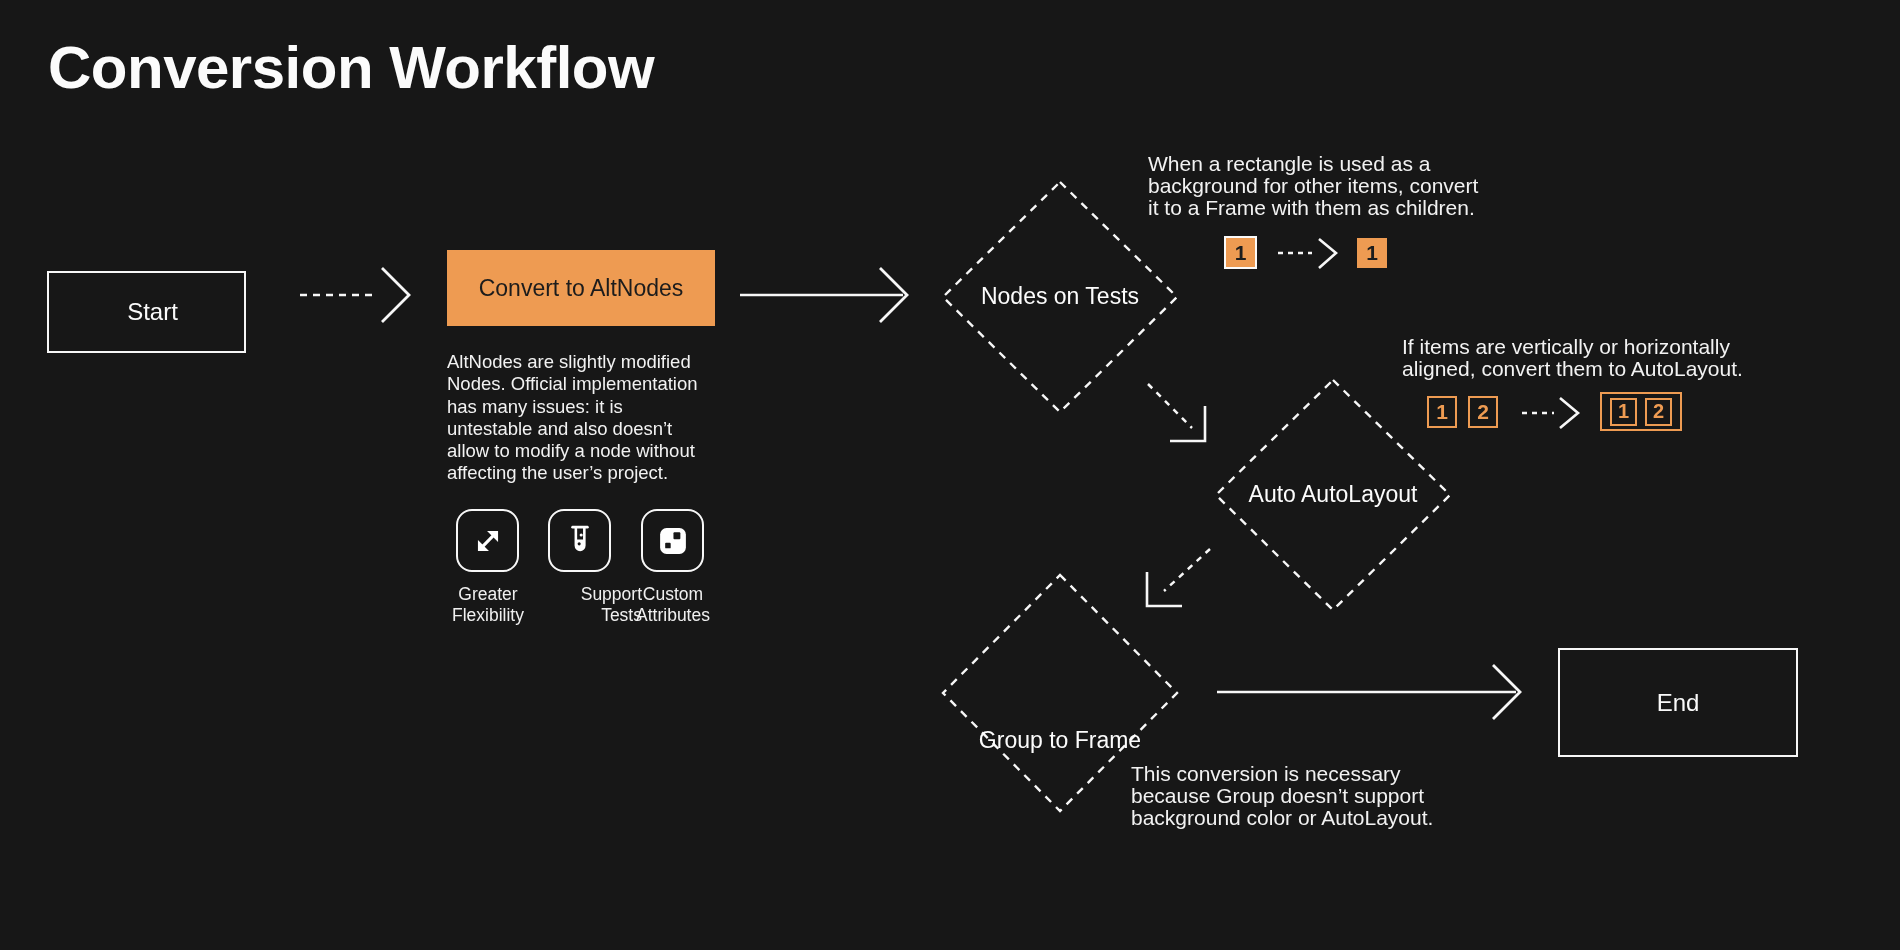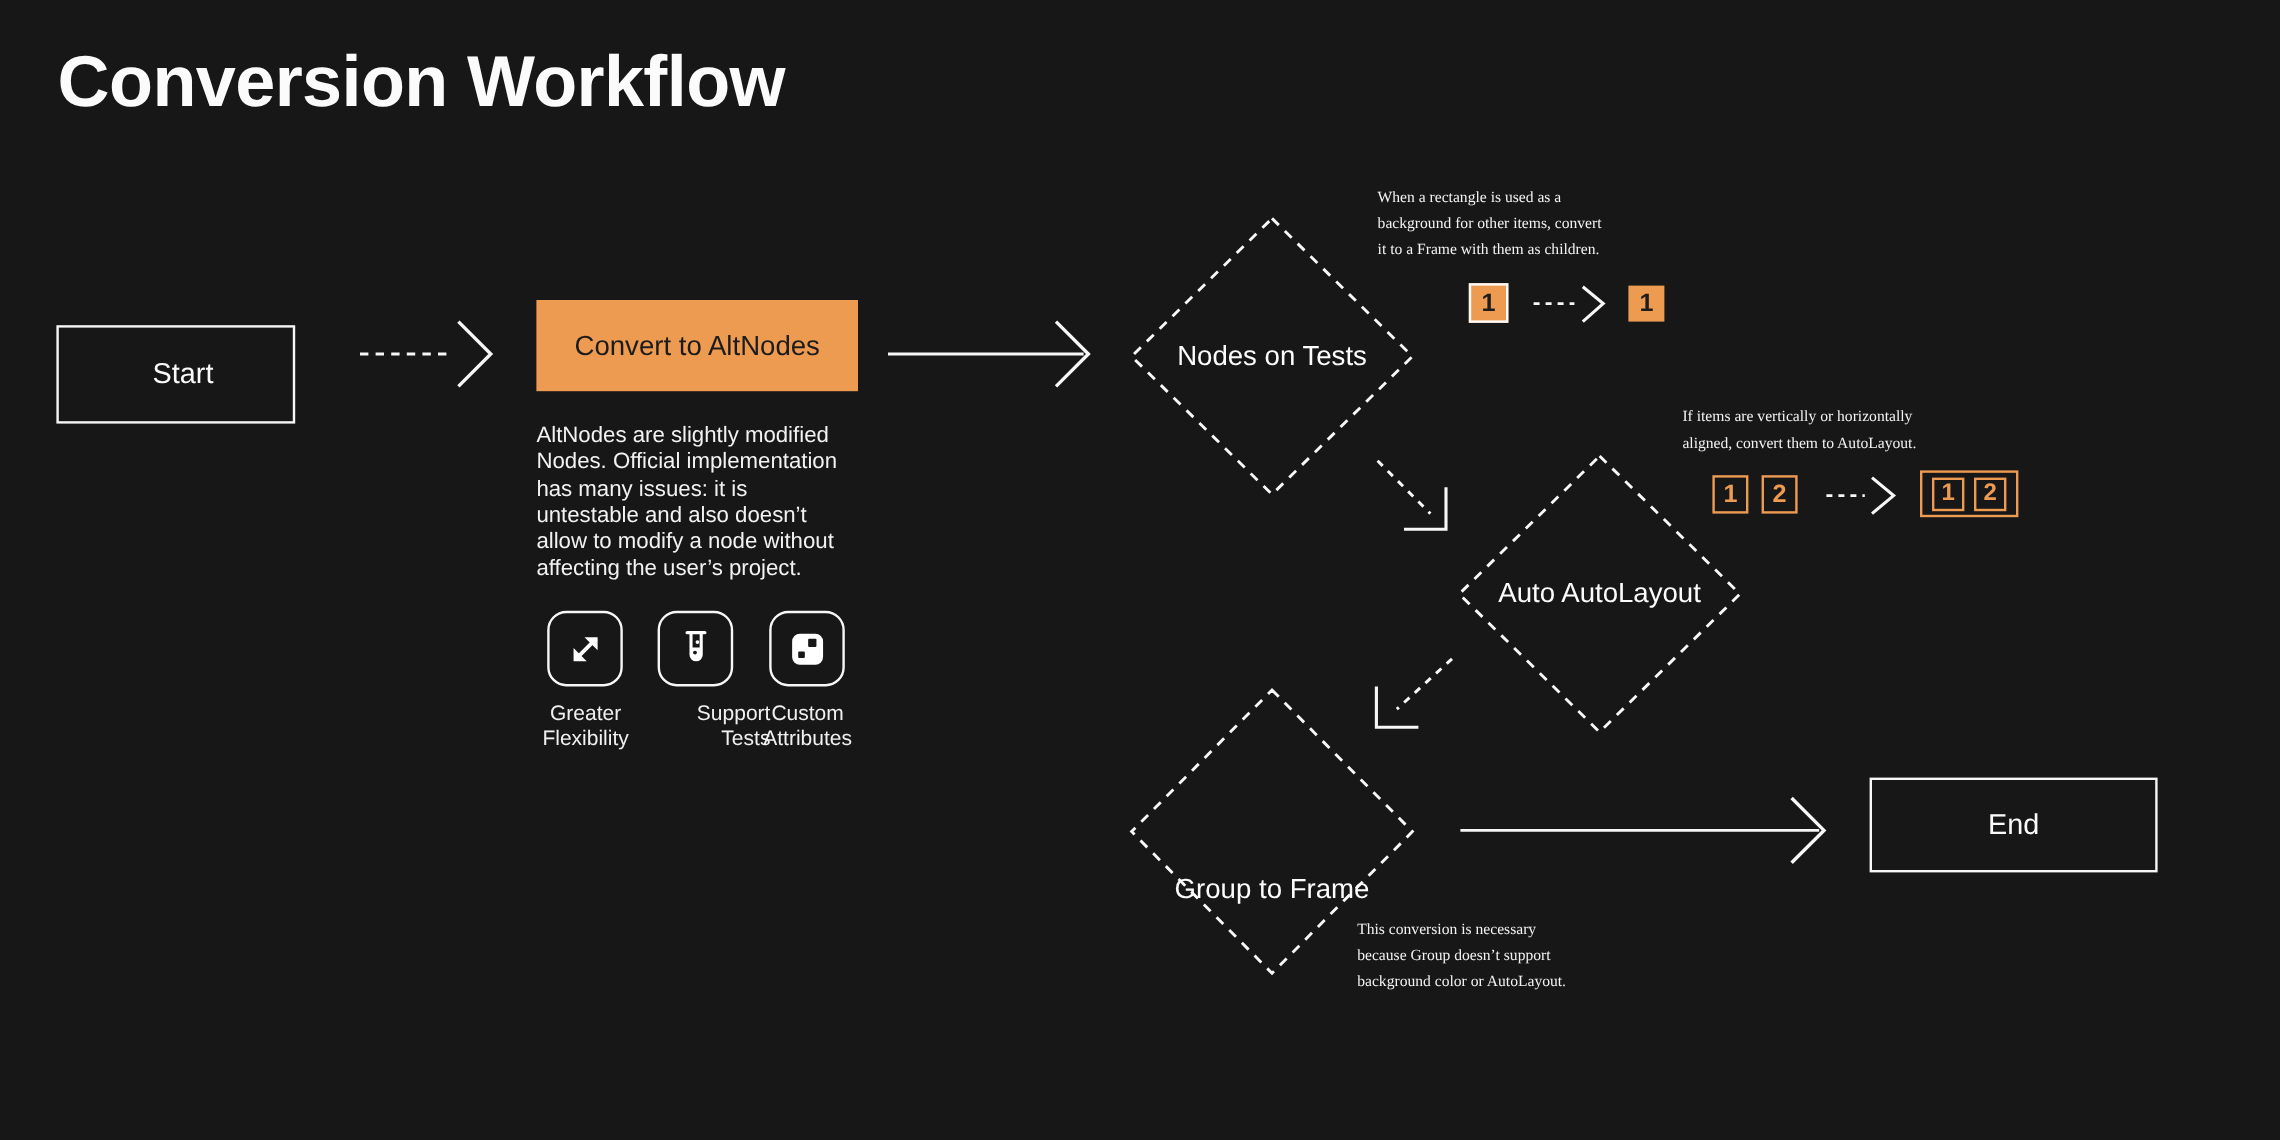--- a/index.html
+++ b/index.html
@@ -3,30 +3,30 @@
 <meta charset="utf-8">
 <style>
   html,body{margin:0;padding:0;background:#0f0f0f;}
   .canvas{position:relative;width:1900px;height:950px;background:#171717;overflow:hidden;
           font-family:"Liberation Sans",sans-serif;color:#F2F2F2;}
   .overlay{position:absolute;left:0;top:0;width:1900px;height:950px;pointer-events:none;}
   .title{position:absolute;left:48px;top:33px;font-size:60px;font-weight:800;letter-spacing:-0.5px;color:#FBFBFB;}
   .box{position:absolute;border:2px solid #F7F7F7;box-sizing:border-box;background:transparent;
        display:flex;align-items:center;justify-content:center;font-size:24px;color:#FAFAFA;}
   .box-start{left:47px;top:271px;width:199px;height:82px;padding-left:12px;}
-  .box-end{left:1558px;top:648px;width:240px;height:79px;}
+  .box-end{left:1558px;top:648px;width:240px;height:109px;}
   .box-convert{position:absolute;left:447px;top:250px;width:268px;height:76px;background:#EE9B52;
        display:flex;align-items:center;justify-content:center;font-size:23px;font-weight:500;color:#1C1C1C;}
   .para{position:absolute;left:447px;top:351px;width:310px;font-size:18.5px;line-height:22.3px;
         white-space:pre-line;color:#F2F2F2;}
   .diamond-label{position:absolute;width:240px;text-align:center;font-size:23px;color:#FCFCFC;}
   .dl-1{left:940px;top:283px;}
   .dl-2{left:1213px;top:481px;}
   .dl-3{left:940px;top:679px;margin-top:48px;}
-  .ann{position:absolute;font-size:13px;line-height:22px;white-space:pre-line;color:#F2F2F2;font-family:Liberation Serif, serif;}
+  .ann{position:absolute;font-size:21px;line-height:22px;white-space:pre-line;color:#F2F2F2;}
   .ann-1{left:1148px;top:153px;}
   .ann-2{left:1402px;top:336px;}
   .ann-3{left:1131px;top:763px;}
   .icon-box{position:absolute;width:63px;height:63px;border:2.5px solid #F7F7F7;border-radius:16px;
         box-sizing:border-box;display:flex;align-items:center;justify-content:center;}
   .feature-label{position:absolute;width:124px;text-align:center;font-size:17.5px;line-height:21px;
         white-space:pre-line;color:#F0F0F0;}
   .mini{position:absolute;box-sizing:border-box;display:flex;align-items:center;justify-content:center;
         font-weight:700;font-size:21px;}
   .mini-sel{left:1224px;top:236px;width:33px;height:33px;background:#EE9B52;border:2px solid #FAFAFA;color:#1D1D1D;}

